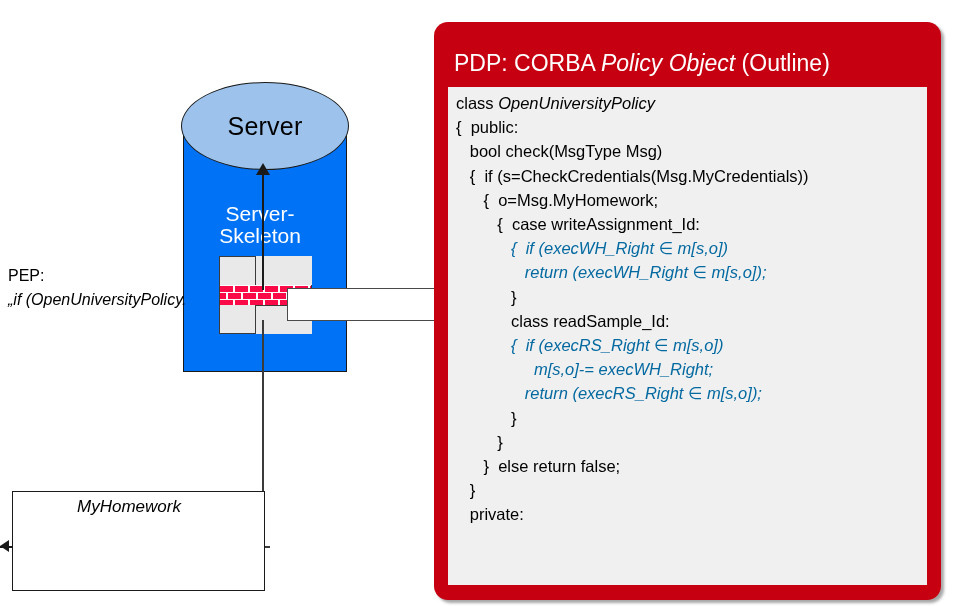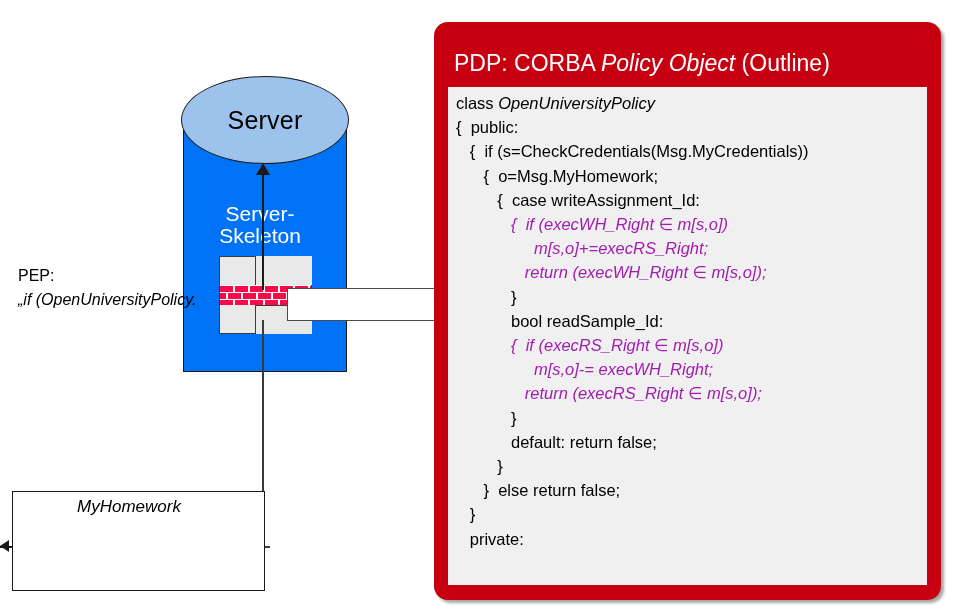--- a/index.html
+++ b/index.html
@@ -15,21 +15,21 @@
   
   .abs{position:absolute;}
 
   
   #server-body{
     left:183px;top:122px;width:164px;height:250px;
     background:#0072F5;border:1px solid #1a1a1a;
     box-sizing:border-box;
   }
   #server-top-ellipse{
-    left:181px;top:76px;width:168px;height:88px;
+    left:181px;top:82px;width:168px;height:88px;
     background:#9DC3EC;border:1px solid #1a1a1a;
     border-radius:50%/50%;
     box-sizing:border-box;
     display:flex;align-items:center;justify-content:center;
   }
   #server-label{
     font-size:25px;color:#000;letter-spacing:.2px;
     user-select:none;
   }
   #skeleton-label{
@@ -70,21 +70,21 @@
   }
   #down-line{
     left:262px;top:320px;width:2px;height:227px;background:#3b3b3b;
   }
   #down-line-elbow{
     left:262px;top:546px;width:8px;height:2px;background:#3b3b3b;
   }
 
   
   #pep-caption{
-    left:18px;top:264px;width:215px;
+    left:8px;top:264px;width:215px;
     font-size:16px;line-height:24px;color:#000;
   }
   #pep-caption .ital{font-style:italic;}
 
   
   #msg-box{
     left:12px;top:491px;width:253px;height:100px;
     background:#ffffff;border:1px solid #1a1a1a;box-sizing:border-box;
     font-size:17px;font-style:italic;color:#000;
   }
@@ -113,21 +113,21 @@
     position:absolute;left:14px;top:65px;width:479px;height:498px;
     background:#F0F0F0;
     overflow:hidden;
     padding:4px 0 17px 0;
     box-sizing:border-box;
   }
   .code-line{
     font-size:16.5px;line-height:24.2px;color:#000000;
     white-space:pre;padding-left:8px;
   }
-  .code-line.blue{color:#a21caf;font-style:italic;}
+  .code-line.blue{color:#0369a1;font-style:italic;}
 </style>
 </head>
 <body>
 
 <div id="stage">
 
   <div class="abs" id="server-body"></div>
 
   <div class="abs" id="skeleton-label">
     <div>Server-</div>
@@ -195,33 +195,32 @@
     </div>
   </div>
 
   <div class="abs" id="pdp-panel">
     <div id="pdp-title">
       <span>PDP: CORBA </span><span class="ital">Policy Object</span><span> (Outline)</span>
     </div>
     <div id="pdp-code">
         <div class="code-line"><span>class </span><span style="font-style: italic;">OpenUniversityPolicy</span></div>
         <div class="code-line">{  public:</div>
+        <div class="code-line">   bool check(MsgType Msg)</div>
         <div class="code-line">   {  if (s=CheckCredentials(Msg.MyCredentials))</div>
         <div class="code-line">      {  o=Msg.MyHomework;</div>
         <div class="code-line">         {  case writeAssignment_Id:</div>
         <div class="code-line blue">            {  if (execWH_Right ∈ m[s,o])</div>
-        <div class="code-line blue">                 m[s,o]+=execRS_Right;</div>
         <div class="code-line blue">               return (execWH_Right ∈ m[s,o]);</div>
         <div class="code-line">            }</div>
-        <div class="code-line">            bool readSample_Id:</div>
+        <div class="code-line">            class readSample_Id:</div>
         <div class="code-line blue">            {  if (execRS_Right ∈ m[s,o])</div>
         <div class="code-line blue">                 m[s,o]-= execWH_Right;</div>
         <div class="code-line blue">               return (execRS_Right ∈ m[s,o]);</div>
         <div class="code-line">            }</div>
-        <div class="code-line">            default: return false;</div>
         <div class="code-line">         }</div>
         <div class="code-line">      }  else return false;</div>
         <div class="code-line">   }</div>
         <div class="code-line">   private:</div>
       </div>
   </div>
 
 </div>
 
 </body></html>

